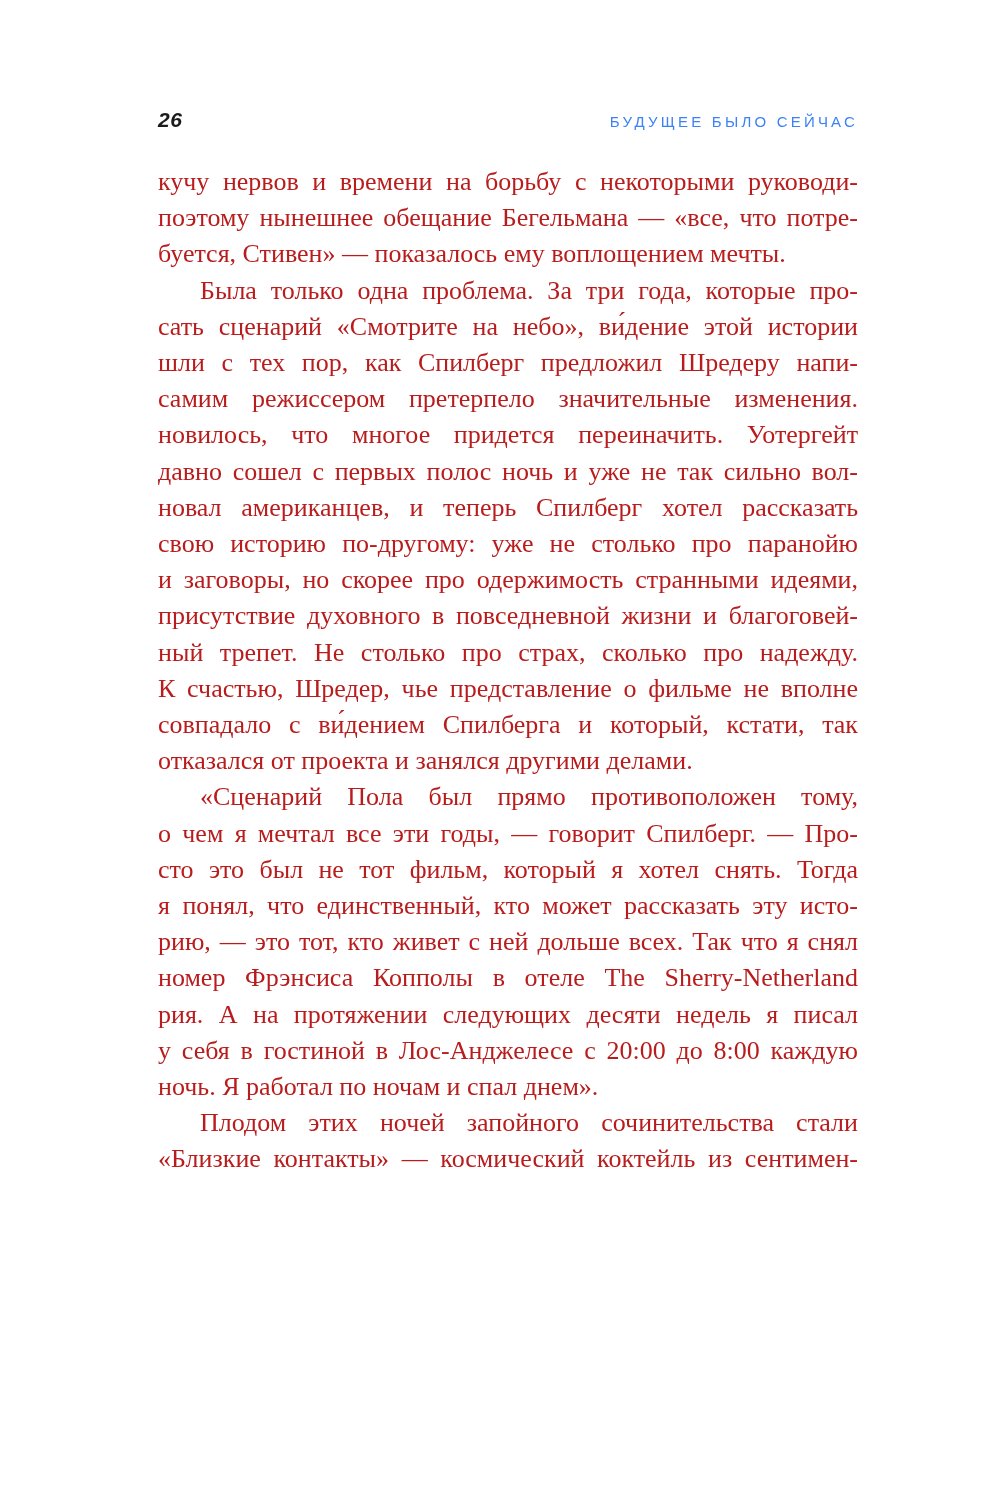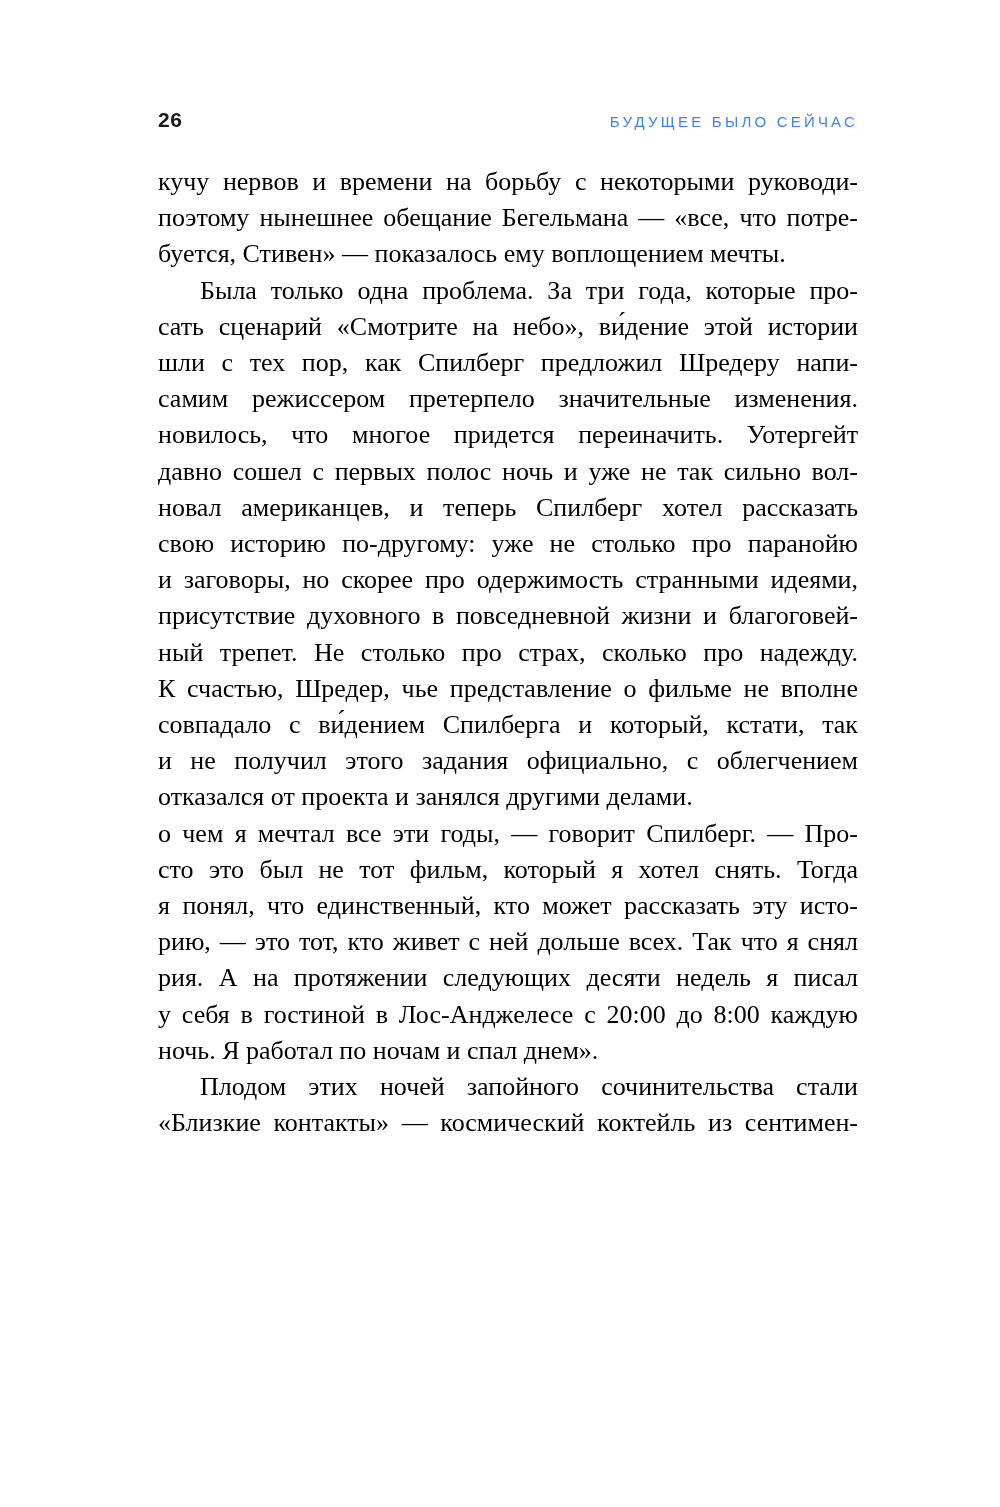--- a/index.html
+++ b/index.html
@@ -27,35 +27,36 @@
     display: flex;
     justify-content: space-between;
     align-items: baseline;
     font-family: "Liberation Sans", sans-serif;
   }
   .page-number {
     font-weight: 700;
     font-size: 21px;
     color: #1b1b1b;
     letter-spacing: 0.5px;
+    font-style: italic;
   }
   .running-title {
     font-size: 15px;
     font-weight: 400;
     letter-spacing: 3.2px;
     color: #3b82f6;
   }
   .body-text {
     position: absolute;
     left: 158px;
     width: 700px;
     top: 164px;
     font-size: 26px;
     line-height: 36.2px;
-    color: #000000;
+    color: #b91c1c;
   }
   .paragraph {
     margin: 0;
   }
   .line {
     text-align: justify;
     text-align-last: justify;
     white-space: normal;
   }
   .line.flush {
@@ -87,28 +88,29 @@
         <div class="line">самим режиссером претерпело значительные изменения.</div>
         <div class="line">новилось, что многое придется переиначить. Уотергейт</div>
         <div class="line">давно сошел с первых полос ночь и уже не так сильно вол-</div>
         <div class="line">новал американцев, и теперь Спилберг хотел рассказать</div>
         <div class="line">свою историю по-другому: уже не столько про паранойю</div>
         <div class="line">и заговоры, но скорее про одержимость странными идеями,</div>
         <div class="line">присутствие духовного в повседневной жизни и благоговей-</div>
         <div class="line">ный трепет. Не столько про страх, сколько про надежду.</div>
         <div class="line">К счастью, Шредер, чье представление о фильме не вполне</div>
         <div class="line">совпадало с ви́дением Спилберга и который, кстати, так</div>
-        <div class="line">и не получил этого задания официально, с облегчением</div>
         <div class="line flush">отказался от проекта и занялся другими делами.</div>
       </div>
       <div class="paragraph">
+        <div class="line indent">«Сценарий Пола был прямо противоположен тому,</div>
         <div class="line">о чем я мечтал все эти годы, — говорит Спилберг. — Про-</div>
         <div class="line">сто это был не тот фильм, который я хотел снять. Тогда</div>
         <div class="line">я понял, что единственный, кто может рассказать эту исто-</div>
         <div class="line">рию, — это тот, кто живет с ней дольше всех. Так что я снял</div>
+        <div class="line">номер Фрэнсиса Копполы в отеле The Sherry-Netherland</div>
         <div class="line">рия. А на протяжении следующих десяти недель я писал</div>
         <div class="line">у себя в гостиной в Лос-Анджелесе с 20:00 до 8:00 каждую</div>
         <div class="line flush">ночь. Я работал по ночам и спал днем».</div>
       </div>
       <div class="paragraph">
         <div class="line indent">Плодом этих ночей запойного сочинительства стали</div>
         <div class="line">«Близкие контакты» — космический коктейль из сентимен-</div>
       </div>
     </div>
 </div>

